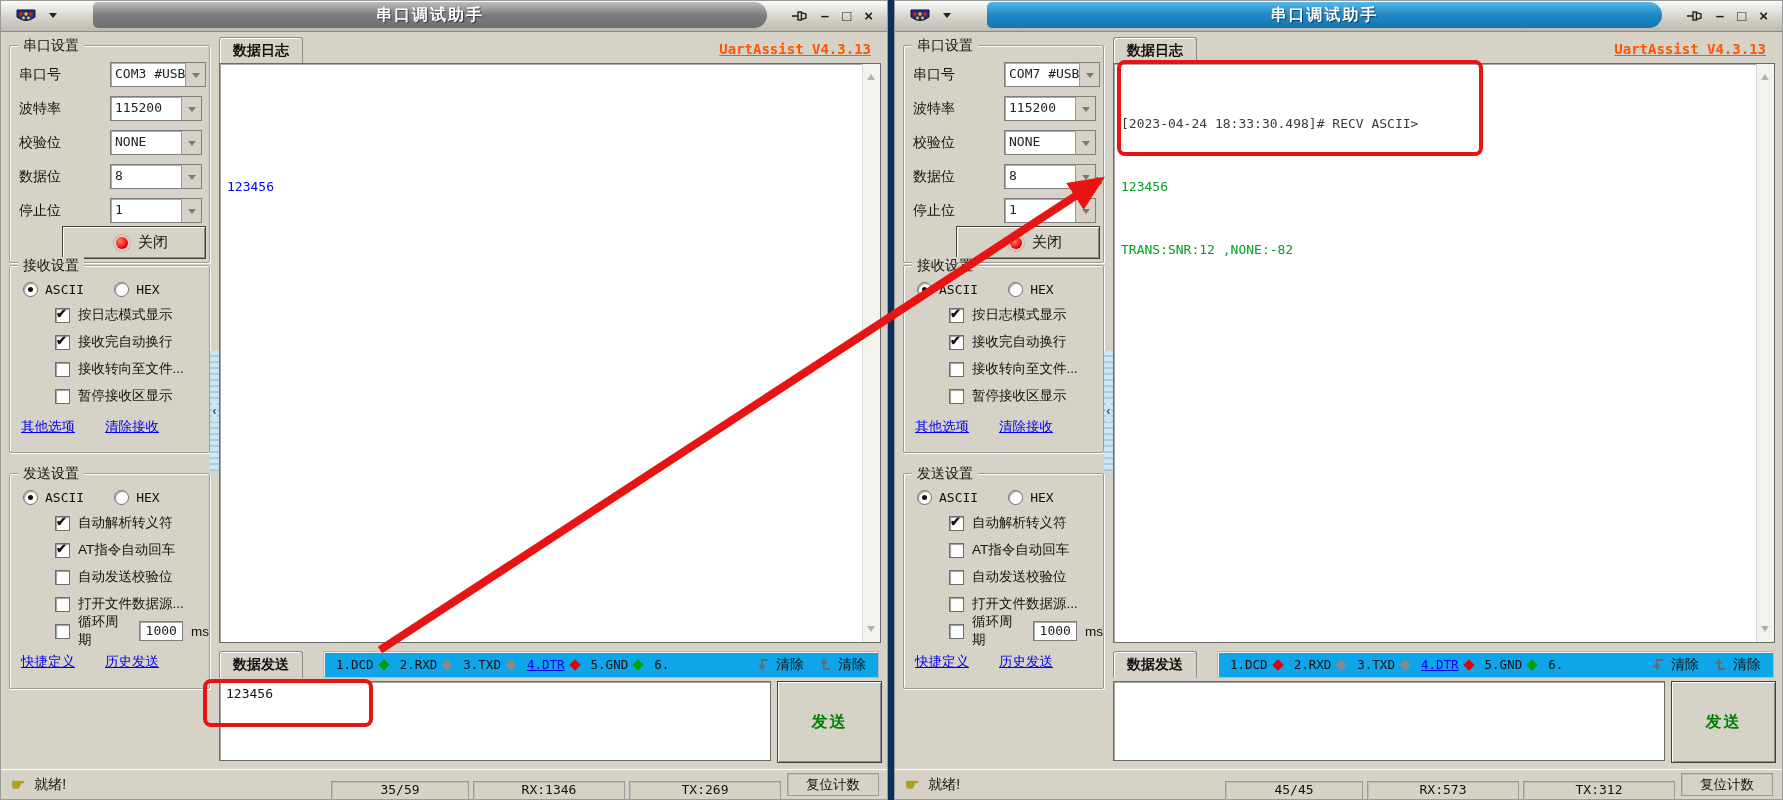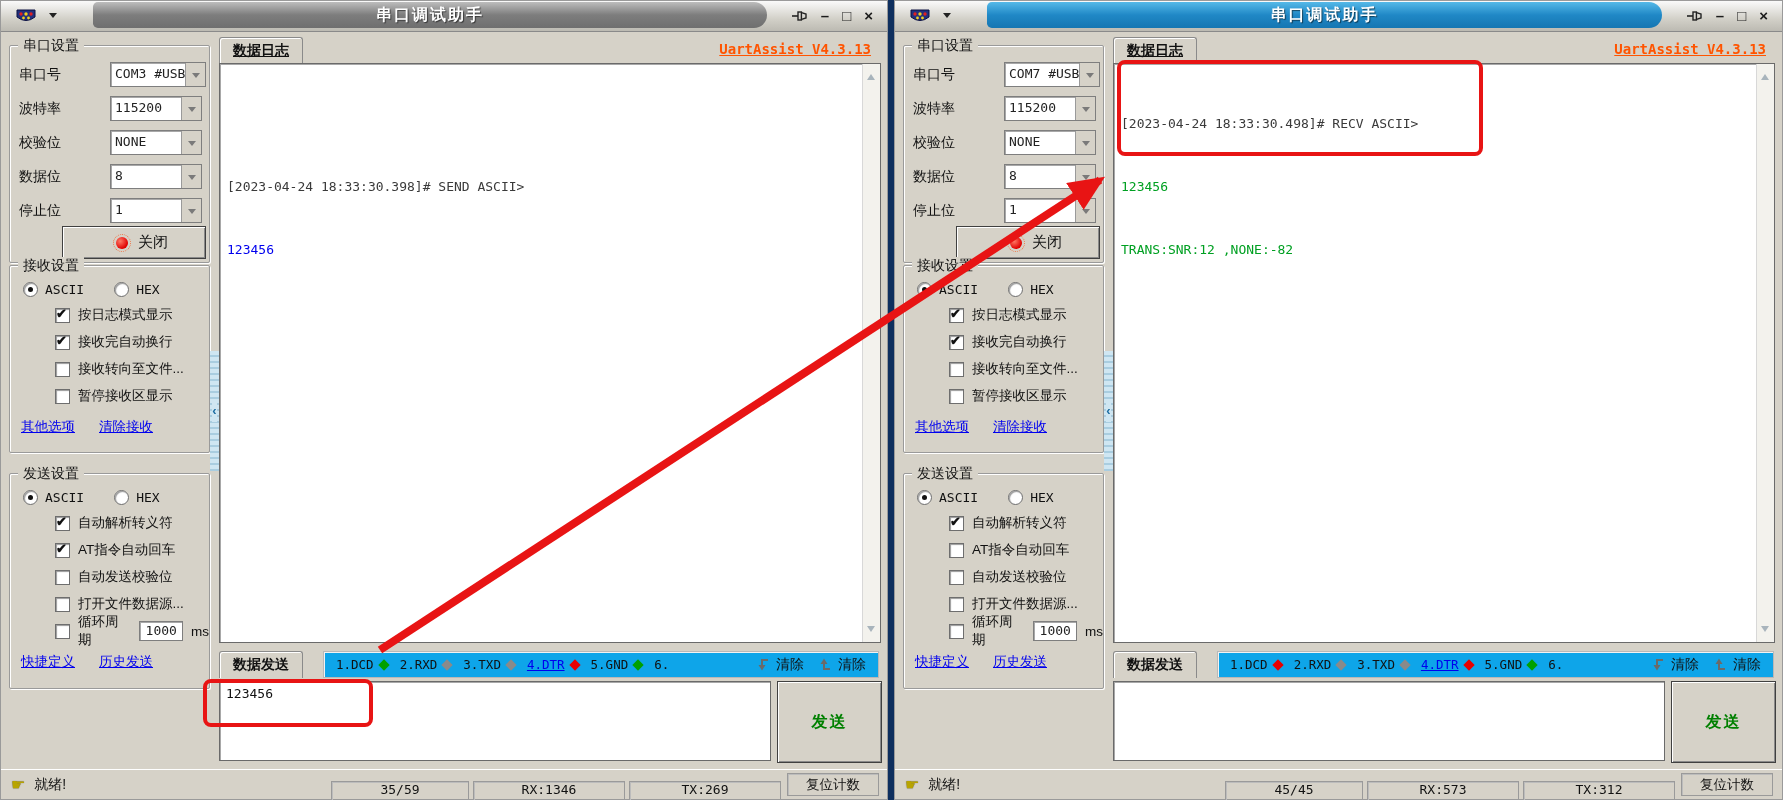--- a/index.html
+++ b/index.html
@@ -63,28 +63,28 @@
 
   .cb{display:flex;align-items:center;gap:8px;margin:9px 0 0 13px;font-size:13.5px;
     color:#111;height:18px;padding-left:32px;}
   .cb-box{width:13px;height:13px;background:#fff;border:1px solid #6e6e6e;
     box-shadow:inset 1px 1px 1px #9a9a9a;position:relative;flex:none;}
   .cb-box.is-checked::after{content:"✔";position:absolute;left:0px;top:-3px;
     font-size:13px;font-weight:bold;color:#111;}
   .mini-input{width:44px;height:20px;background:#fff;border:1px solid #7e7e7e;
     box-shadow:inset 1px 1px 0 #a8a8a8;font:13px "DejaVu Sans Mono",monospace;
     line-height:18px;text-align:center;color:#222;box-sizing:border-box;}
-  .links{display:flex;gap:24px;margin:13px 0 0 11px;}
+  .links{display:flex;gap:30px;margin:13px 0 0 11px;}
   .link{color:#0000ee;text-decoration:underline;font-size:13.5px;cursor:pointer;}
 
   
   .tab{position:absolute;background:#d6d2c8;border:1px solid #8a8a8a;border-bottom:none;
     border-radius:3px 3px 0 0;font-size:14px;font-weight:bold;color:#111;
     padding:0 13px;height:26px;line-height:25px;box-shadow:inset 1px 1px 0 #fff;}
-  .tab--log{left:218px;top:36px;text-decoration:underline;}
+  .tab--log{left:218px;top:36px;}
   .brand{position:absolute;right:16px;top:40px;color:#ff5400;font-weight:bold;
     text-decoration:underline;font:bold 14px "DejaVu Sans Mono",monospace;cursor:pointer;}
   .logbox{position:absolute;left:218px;top:62px;width:662px;height:580px;background:#fff;
     border:1px solid #6a6a6a;box-shadow:inset 1px 1px 0 #a8a8a8;box-sizing:border-box;}
   .log-content{position:absolute;left:7px;top:7px;right:22px;
     font:13px "DejaVu Sans Mono",monospace;line-height:21px;white-space:pre-wrap;}
   .scroll{position:absolute;right:0;top:0;bottom:0;width:17px;background:#f3f2ed;
     border-left:1px solid #d8d8d8;}
   .scroll-arrow{position:absolute;left:4px;width:0;height:0;border:4.5px solid transparent;}
   .scroll-arrow--up{top:6px;border-bottom:6px solid #a8b4bc;}
@@ -297,21 +297,20 @@
       </div>
     </div>
 
     <div class="collapse"></div>
 
     <span class="tab tab--log">数据日志</span>
     <span class="brand">UartAssist V4.3.13</span>
     <div class="logbox">
       <div class="log-content">
         <div style="color: rgb(58, 58, 58);">&nbsp;</div>
-        <div style="color: rgb(58, 58, 58);">[2023-04-24 18:33:30.398]# SEND ASCII&gt;</div>
         <div style="color: rgb(0, 0, 238);">123456</div>
       </div>
       <div class="scroll">
         <span class="scroll-arrow scroll-arrow--up"></span>
         <span class="scroll-arrow scroll-arrow--down"></span>
       </div>
     </div>
 
     <span class="tab tab--send">数据发送</span>
     <div class="sigpanel">

